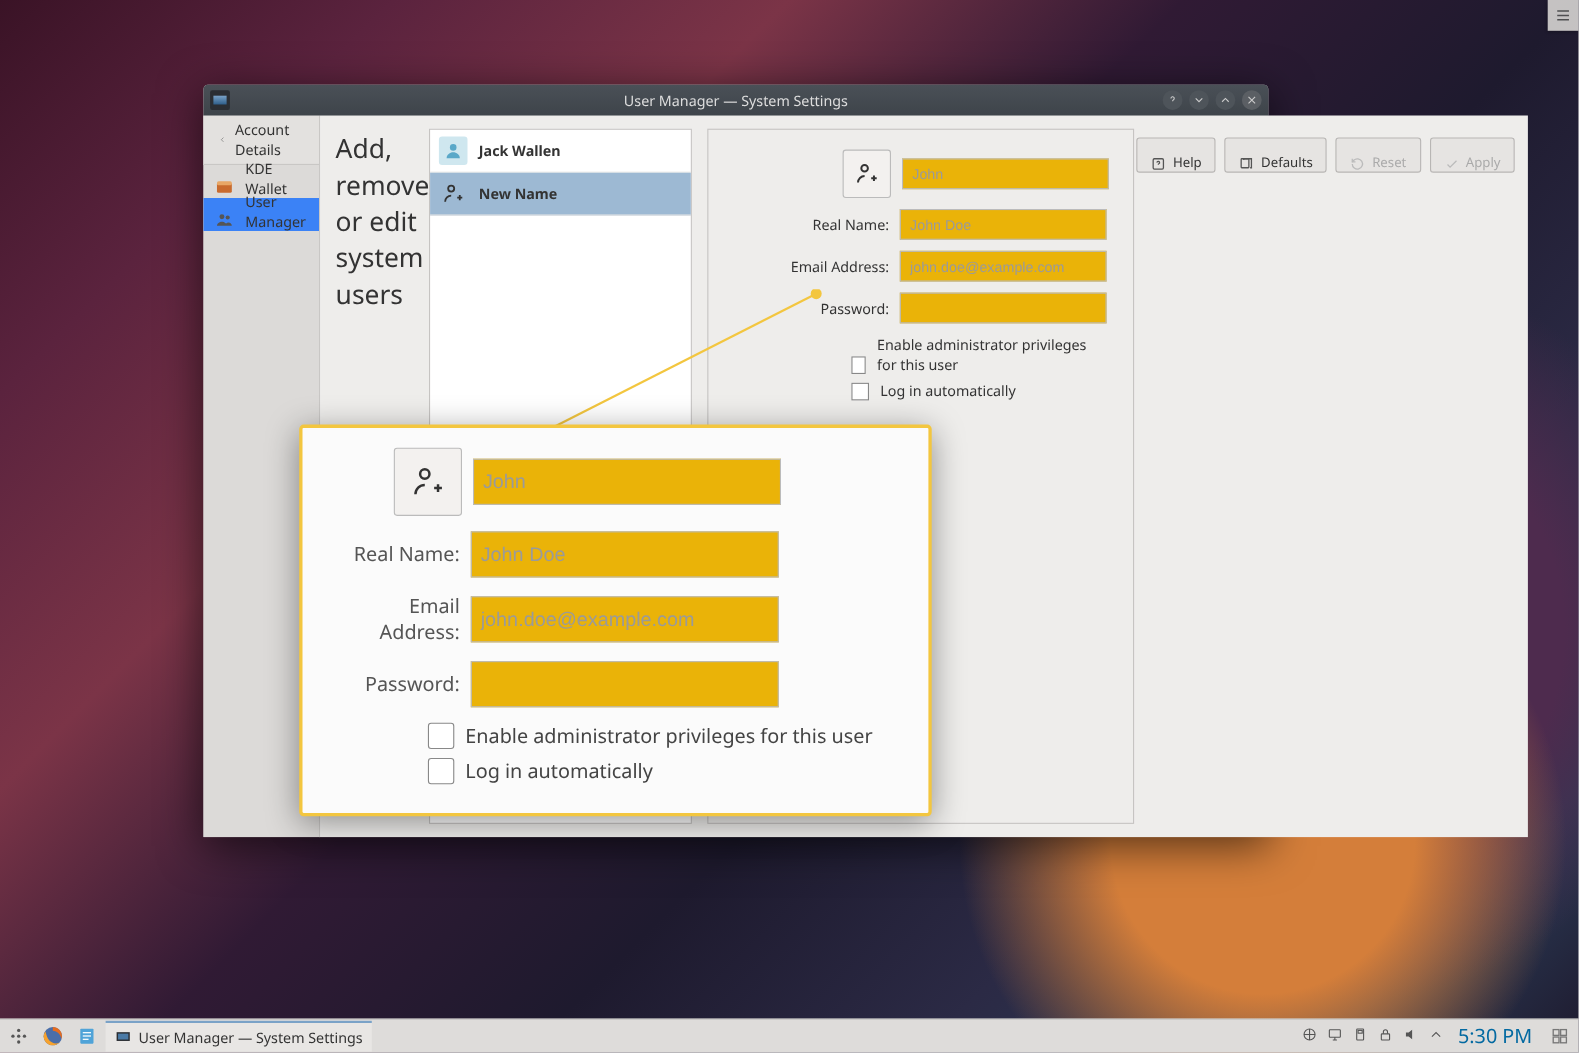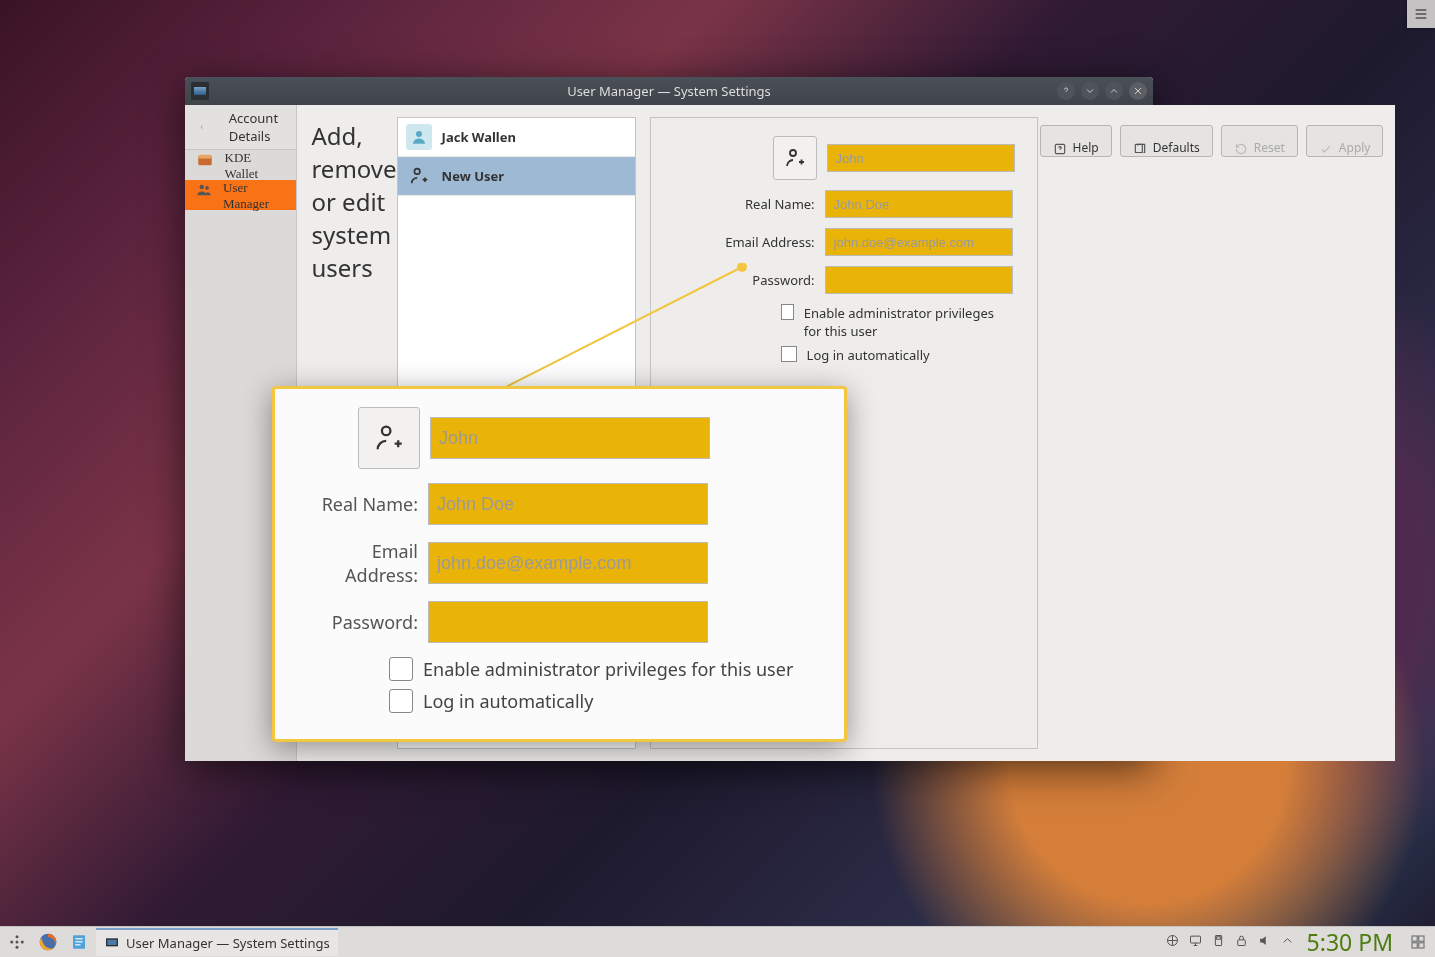--- a/index.html
+++ b/index.html
@@ -19,38 +19,38 @@
   .titlebar .app-icon{width:18px;height:18px;background:#2b2e33;border-radius:2px;display:flex;align-items:center;justify-content:center;}
   .titlebar .app-icon span{width:12px;height:8px;background:linear-gradient(#7aa2c7,#2e5e8a);display:block;}
   .titlebar .title{position:absolute;left:0;right:0;text-align:center;font-size:13px;}
   .titlebar .win-btns{margin-left:auto;display:flex;gap:6px;align-items:center;}
   .titlebar .win-btn{width:18px;height:18px;border-radius:9px;background:#4e545a;display:flex;align-items:center;justify-content:center;color:#ccc;cursor:pointer;}
   .titlebar .win-btn svg{width:12px;height:12px;stroke:#ccc;fill:none;stroke-width:2;}
   .window-body{display:flex;flex:1;min-height:0;}
   .sidebar{width:255px;background:#dcdad8;border-right:1px solid #c9c7c5;display:flex;flex-direction:column;}
   .breadcrumb{height:44px;display:flex;align-items:center;gap:8px;padding:0 14px;border-bottom:1px solid #c9c7c5;background:#e3e1df;}
   .breadcrumb svg{width:10px;height:10px;stroke:#666;fill:none;stroke-width:2;}
-  .breadcrumb span{font-size:13px;margin-left:16px;}
-  .side-item{height:30px;display:flex;align-items:flex-start;gap:10px;padding:0 10px;cursor:pointer;font-family:Liberation Serif, serif;}
-  .side-item.selected{background:#f97316;}
+  .breadcrumb span{font-size:13px;}
+  .side-item{height:30px;display:flex;align-items:flex-end;gap:10px;padding:0 10px;cursor:pointer;}
+  .side-item.selected{background:#3b82f6;}
   .side-item .icon-box{width:20px;height:20px;display:flex;align-items:center;justify-content:center;}
   .content{flex:1;display:flex;flex-direction:row;padding:12px;background:#eeedeb;}
   .page-title{font-size:24px;font-weight:400;margin:2px 0 14px 2px;}
   .main-row{display:flex;gap:14px;flex:1;min-height:0;}
   .user-list{width:237px;border:1px solid #c6c4c2;background:#fff;display:flex;flex-direction:column;}
   .user-list .item{height:38px;display:flex;align-items:center;gap:10px;padding:0 8px;border-bottom:1px solid #eae8e6;font-weight:bold;}
   .user-list .item.selected{background:#9db9d3;}
   .user-list .avatar{width:26px;height:26px;border-radius:3px;display:flex;align-items:center;justify-content:center;}
   .detail-pane{flex:1;border:1px solid #c6c4c2;background:#eeedeb;padding:18px 22px;}
   .form-row{display:flex;align-items:center;gap:10px;margin-bottom:10px;}
   .form-row label{width:142px;text-align:right;font-size:13px;color:#333;}
   .avatar-btn{width:42px;height:42px;border:1px solid #bbb;background:#f3f1ef;border-radius:3px;display:flex;align-items:center;justify-content:center;margin-left:100px;}
   .txt{width:188px;height:28px;border:1px solid #bbb;background:#eab308;padding:0 8px;font-size:13px;box-sizing:border-box;}
   .txt::placeholder{color:#9a9a9a;}
-  .check-row{display:flex;align-items:flex-start;gap:10px;margin:6px 0 2px 108px;}
+  .check-row{display:flex;align-items:flex-end;gap:10px;margin:6px 0 2px 108px;}
   .check{width:14px;height:14px;border:1px solid #888;background:#fff;}
   .bottom-bar{display:flex;gap:8px;padding:8px 0 0 2px;}
   .btn{height:30px;border:1px solid #b8b6b4;background:#e6e4e2;padding:0 12px;display:flex;align-items:flex-end;gap:6px;border-radius:3px;font-size:12px;color:#333;cursor:pointer;}
   .btn.disabled{color:#aaa;}
   .btn .bi{width:14px;height:14px;}
   .btn:last-child{margin-left:auto;}
   
   .callout{position:absolute;left:272px;top:386px;width:529px;background:#fbfbfb;border:3px solid #F3C63F;border-radius:4px;box-shadow:0 6px 30px rgba(0,0,0,.4);padding:18px 20px 18px 20px;}
   .callout .form-row{margin-bottom:14px;}
   .callout .form-row label{width:123px;font-size:18px;color:#555;}
@@ -61,21 +61,21 @@
   .callout .check-row span{font-size:18px;color:#444;}
   .leader{position:absolute;pointer-events:none;}
   
   .taskbar{position:absolute;left:0;bottom:0;right:0;height:30px;background:#dedcda;display:flex;align-items:center;padding:0 4px;gap:4px;border-top:1px solid #c4c2c0;}
   .taskbar .tb-item{height:24px;display:flex;align-items:center;justify-content:center;padding:0 4px;}
   .taskbar .task{height:26px;display:flex;align-items:center;gap:6px;padding:0 8px;border-top:2px solid #7aa2c7;background:#e8e6e4;}
   .taskbar .task .tic{width:16px;height:16px;}
   .taskbar .spacer{flex:1;}
   .taskbar .tray{display:flex;align-items:center;gap:8px;}
   .taskbar .tray svg{width:15px;height:15px;stroke:#555;fill:none;stroke-width:1.6;}
-  .taskbar .clock{font-size:23px;padding:0 8px;color:#4d7c0f;}
+  .taskbar .clock{font-size:18px;padding:0 8px;color:#0369a1;}
   
 </style>
 </head>
 <body>
 
 <div class="desktop"></div>
 
 <div class="side-handle">
   <svg viewBox="0 0 24 24" fill="none" stroke-width="2">
       <path d="M4 6h16M4 12h16M4 18h16"></path>
@@ -153,21 +153,21 @@
             <span>Jack Wallen</span>
           </div>
           <div class="item selected">
             <span class="avatar">
               <svg width="22" height="22" viewBox="0 0 24 24" fill="none" stroke="#333" stroke-width="1.8">
                   <circle cx="10" cy="7" r="3"></circle>
                   <path d="M4 20c0-3.3 2.7-6 6-6"></path>
                   <path d="M16 16h5M18.5 13.5v5"></path>
                 </svg>
             </span>
-            <span>New User</span>
+            <span>New Name</span>
           </div>
         </div>
         <div class="detail-pane">
           <div class="form-row">
             <div class="avatar-btn">
               <svg width="24" height="24" viewBox="0 0 24 24" fill="none" stroke="#333" stroke-width="1.8">
                   <circle cx="10" cy="7" r="3"></circle>
                   <path d="M4 20c0-3.3 2.7-6 6-6"></path>
                   <path d="M16 16h5M18.5 13.5v5"></path>
                 </svg>

